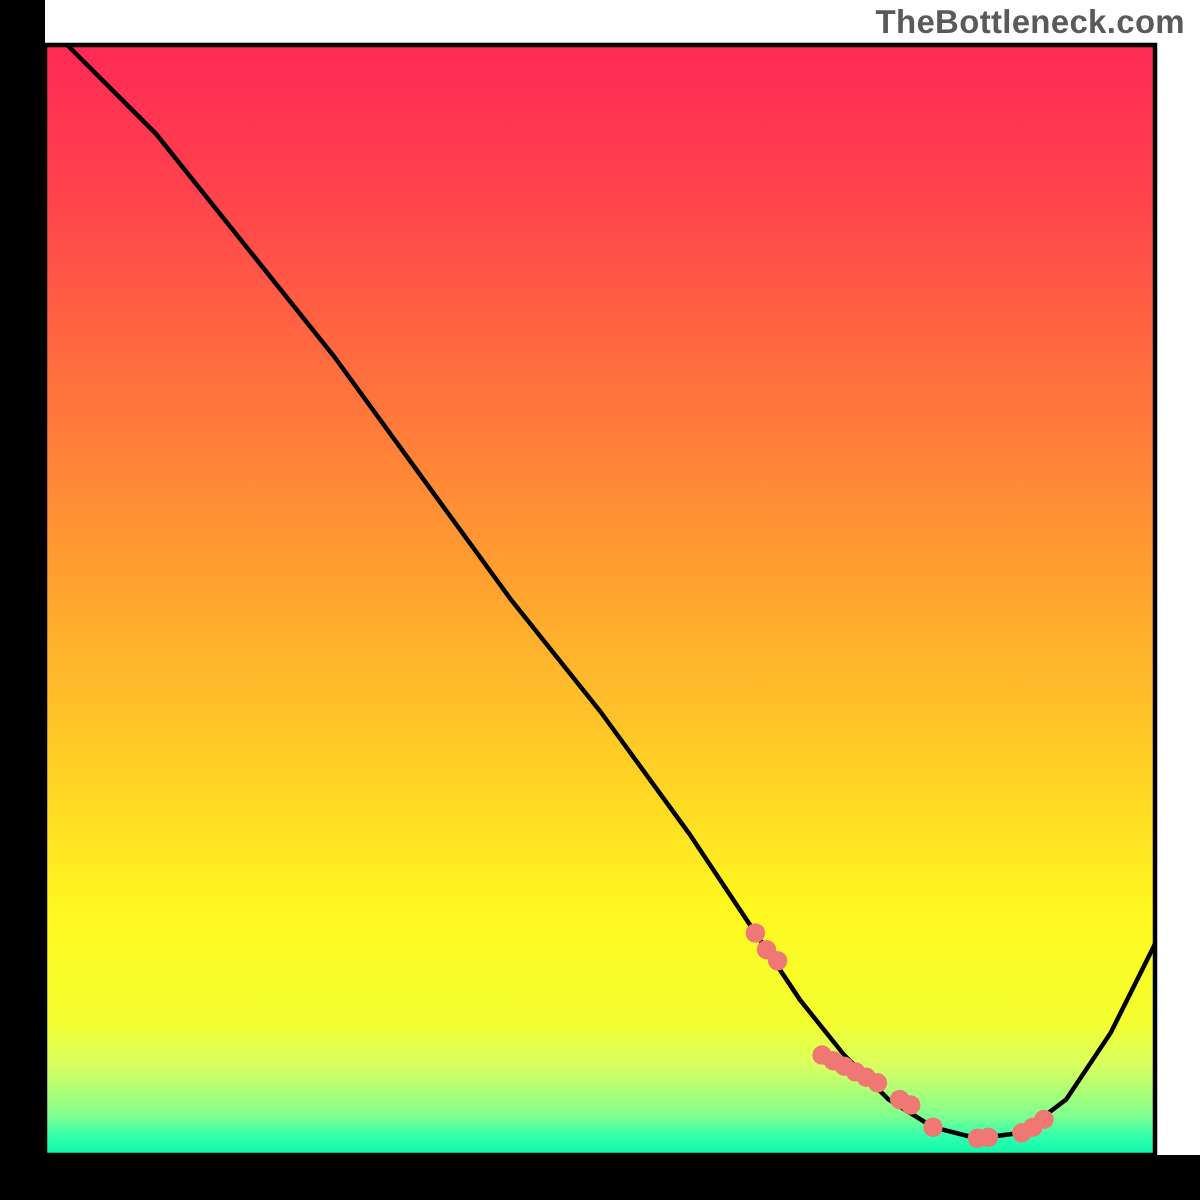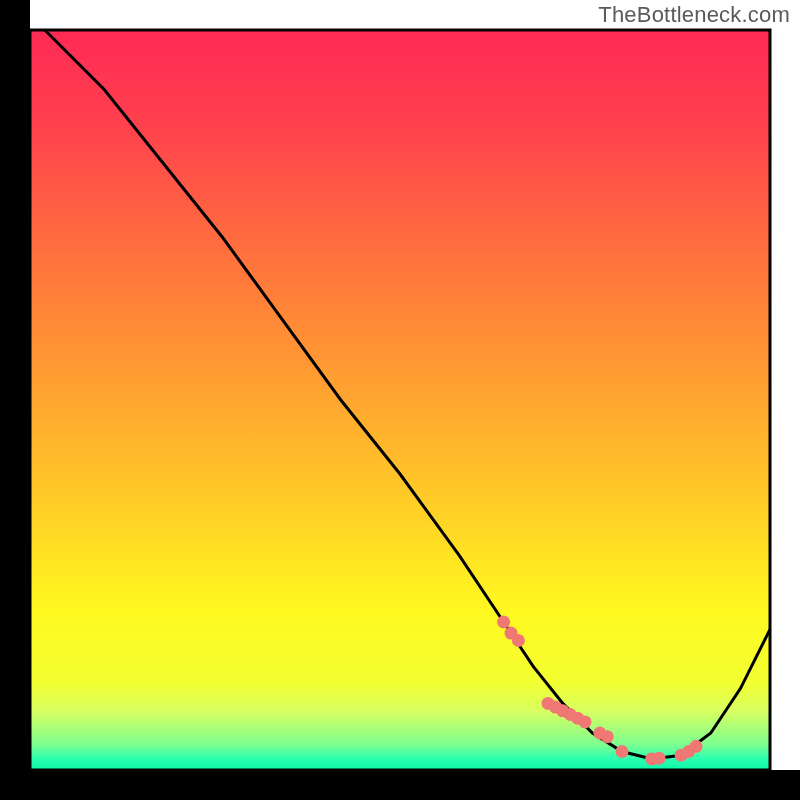--- a/index.html
+++ b/index.html
@@ -13,21 +13,21 @@
   .chart-container {
     position: relative;
     width: 800px;
     height: 800px;
   }
   .watermark {
     position: absolute;
     top: 2px;
     right: 10px;
     font-size: 22px;
-    font-weight: 400;
+    font-weight: 700;
     color: #5a5a5a;
     letter-spacing: 0.2px;
     z-index: 10;
   }
   svg.plot {
     position: absolute;
     top: 0;
     left: 0;
     width: 800px;
     height: 800px;

